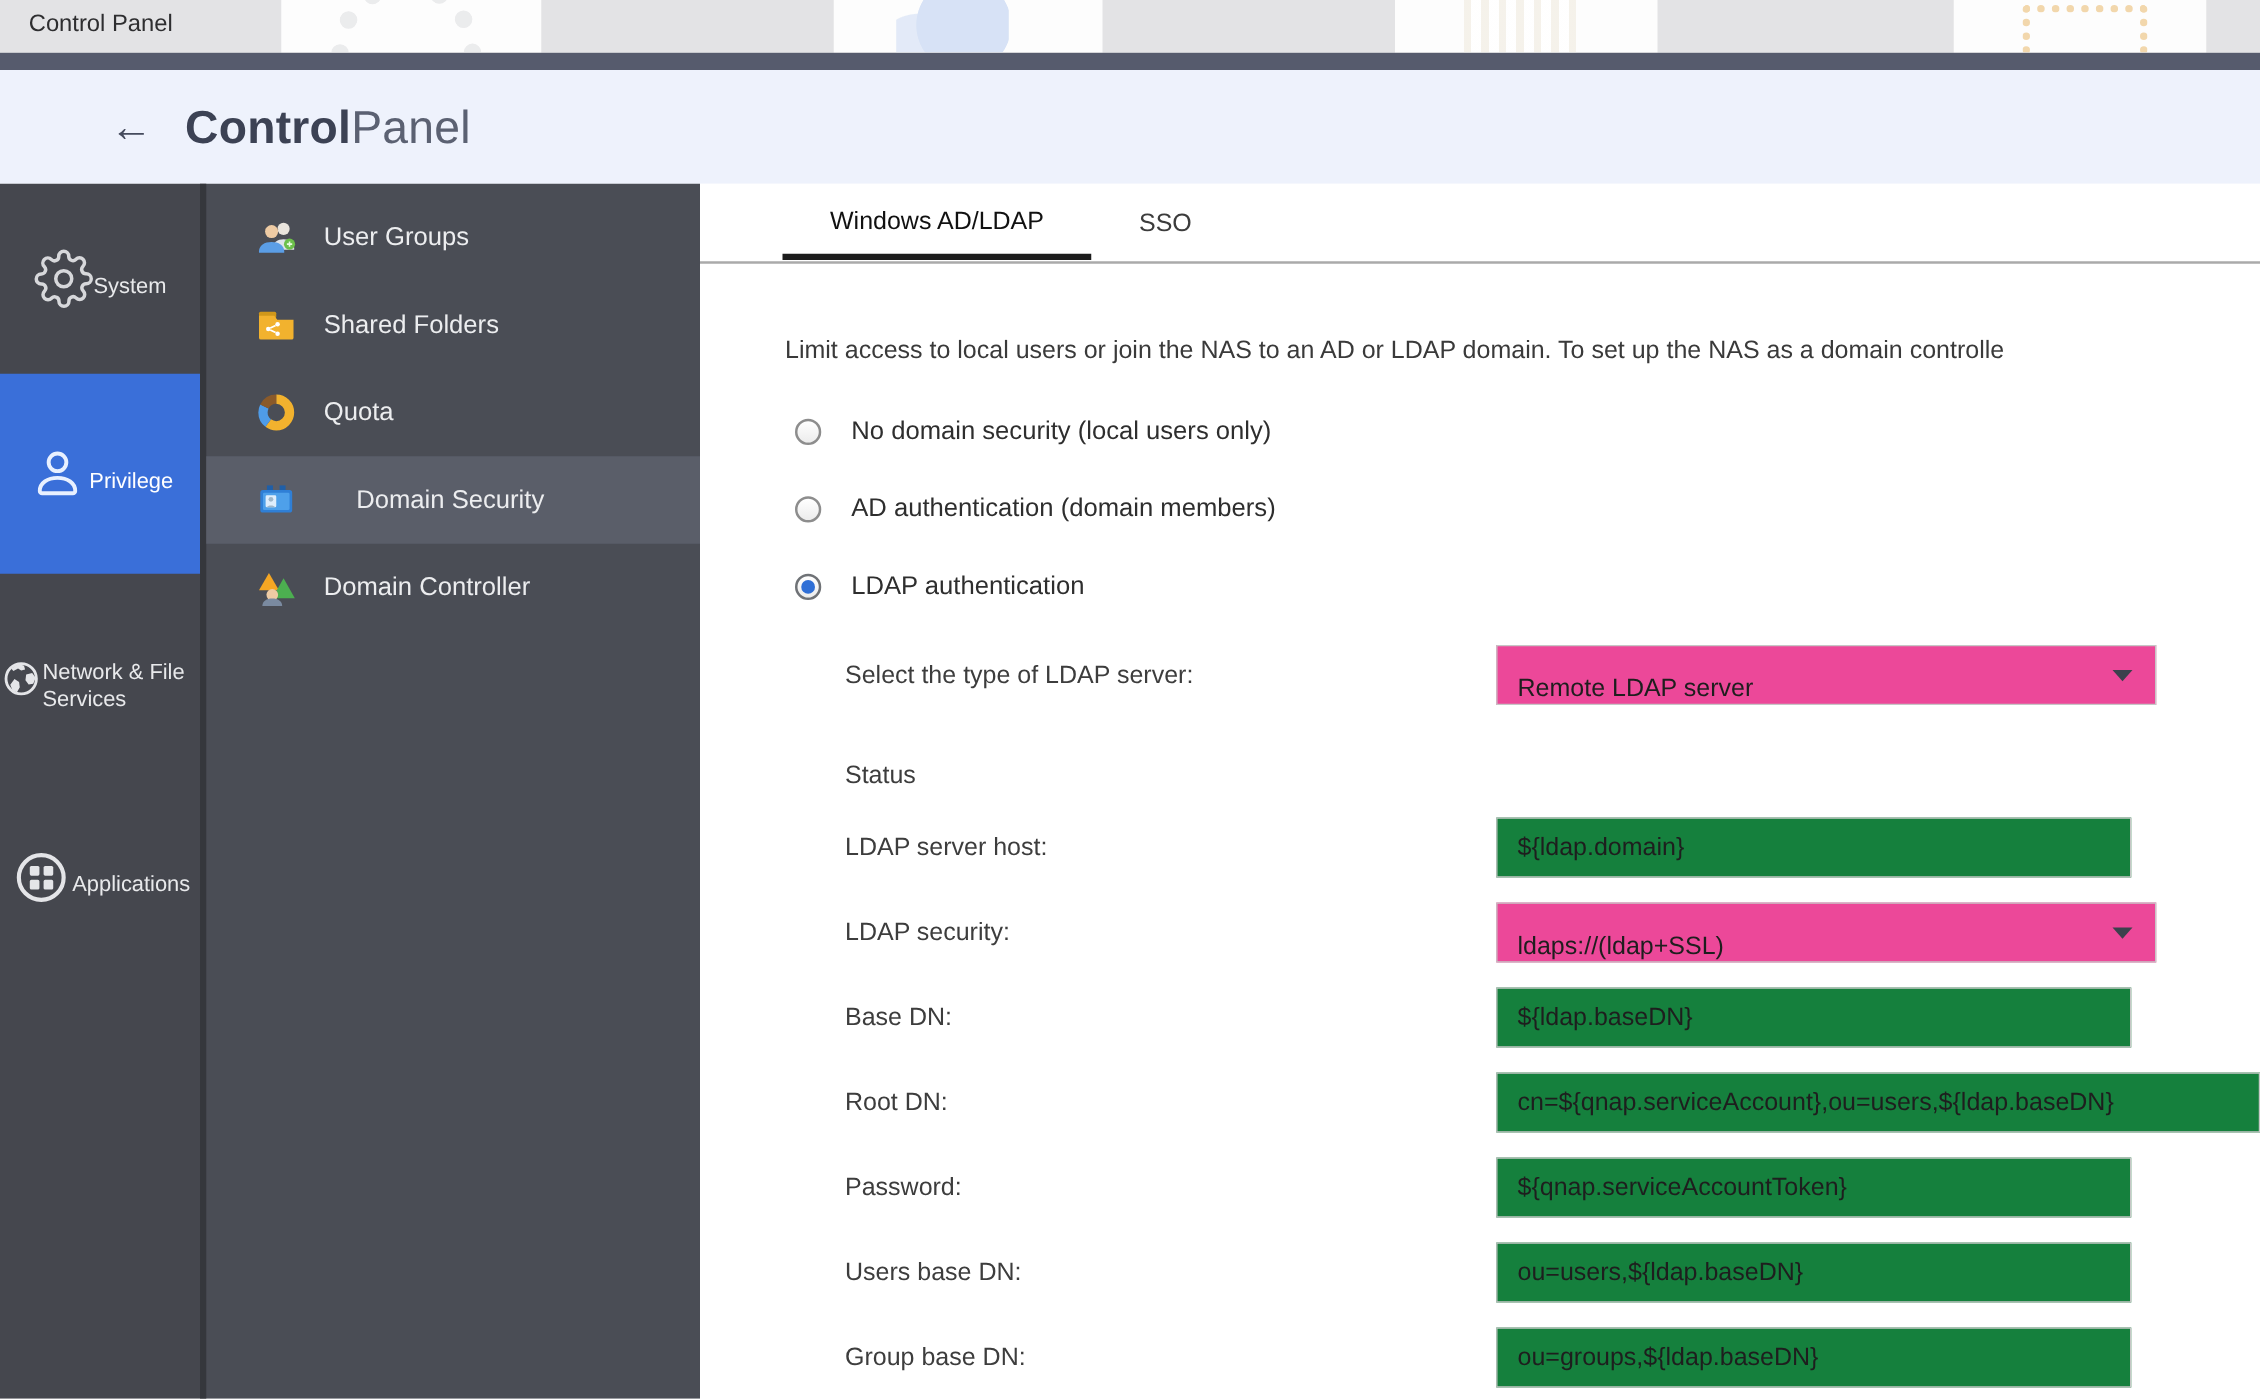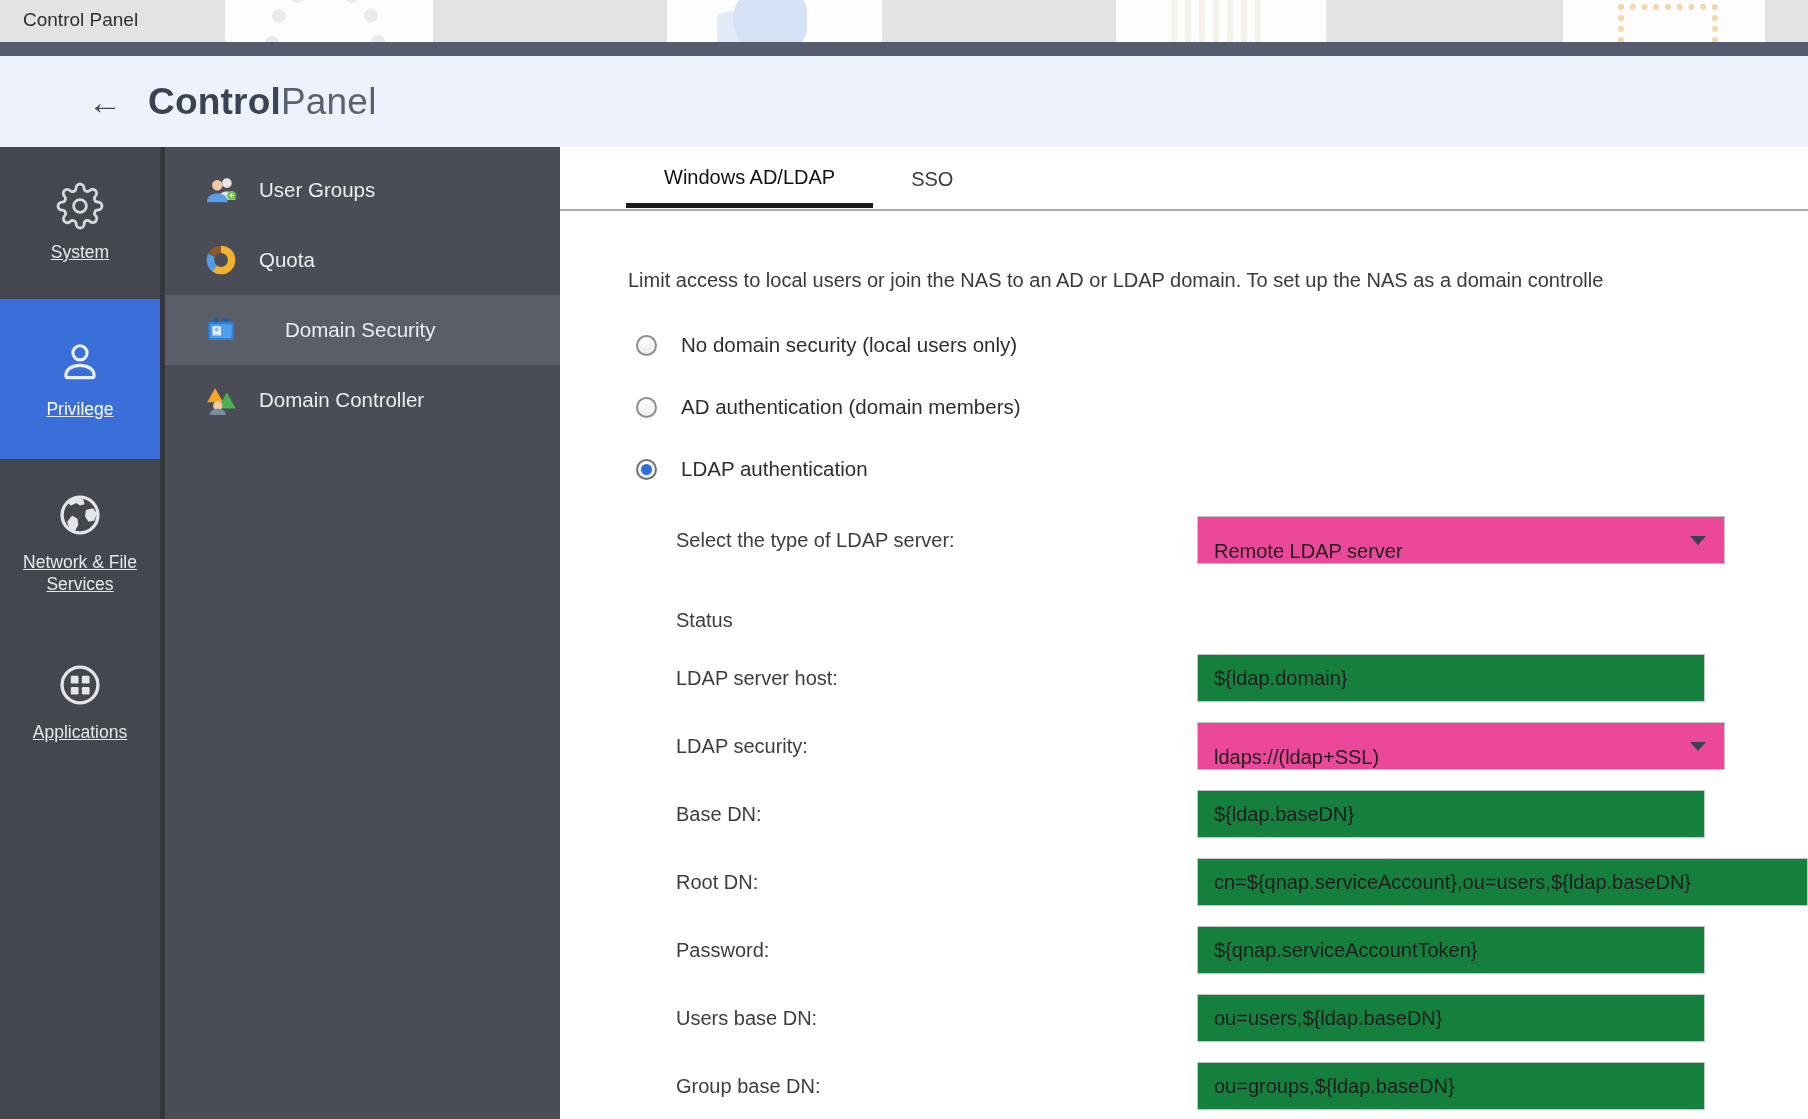--- a/index.html
+++ b/index.html
@@ -29,21 +29,21 @@
   .back-arrow { margin-left: 88px; font-size: 34px; color: #454b5d; cursor: pointer; line-height: 1; }
   .app-title { margin-left: 26px; font-size: 37px; letter-spacing: .2px; }
   .title-bold { font-weight: 700; color: #3c4254; }
   .title-light { font-weight: 400; color: #5b6172; }
 
   
   .body-row { flex: 1; display: flex; min-height: 0; }
 
   
   .sidebar-primary { width: 160px; background: #45474e; color: #e6e7e9; display: flex; flex-direction: column; }
-  .nav-block { display: flex; flex-direction: column; align-items: center; justify-content: center; text-align: center; cursor: pointer; text-decoration: underline; }
+  .nav-block { display: flex; align-items: center; justify-content: center; text-align: left; cursor: pointer; }
   .nav-block .nav-label { font-size: 17.5px; margin-top: 12px; line-height: 1.25; color: #e8e9eb; }
   .nb-system { height: 152px; }
   .nb-privilege { height: 160px; background: #3a6fd9; }
   .nb-privilege .nav-label { color: #ffffff; }
   .nb-network { height: 168px; }
   .nb-apps { height: 150px; }
   .nav-icon { display: block; }
 
   
   .sidebar-secondary { width: 400px; background: #4a4d55; border-left: 5px solid #35373c; padding-top: 8px; display: flex; flex-direction: column; }
@@ -156,20 +156,33 @@
               <path d="M3 26.5c0-4.6 4.2-7.1 9.5-7.1s9.5 2.5 9.5 7.1v1H3z" fill="#5b9ee6"></path>
               <circle cx="26" cy="21" r="4.2" fill="#6cc04a"></circle>
               <path d="M24 21h4M26 19v4" stroke="#eafbe2" stroke-width="1.2"></path>
             </svg>
         </span>
         <span class="menu-label">User Groups</span>
       </div>
       <div class="menu-item">
         <span class="menu-icon">
           <svg width="34" height="34" viewBox="0 0 32 32">
+              <rect x="3" y="6" width="13" height="5" rx="1.2" fill="#d0971a"></rect>
+              <path d="M3 9h11.5l2.3 3H29v13.6a1.4 1.4 0 0 1-1.4 1.4H4.4A1.4 1.4 0 0 1 3 25.6z" fill="#f2b22e"></path>
+              <circle cx="10" cy="19" r="1.7" fill="#fff"></circle>
+              <circle cx="17" cy="15.5" r="1.7" fill="#fff"></circle>
+              <circle cx="17" cy="22.5" r="1.7" fill="#fff"></circle>
+              <path d="M11.5 18.3l4-2m-4 3.4l4 2" stroke="#fff" stroke-width="1.3"></path>
+            </svg>
+        </span>
+        <span class="menu-label">Shared Folders</span>
+      </div>
+      <div class="menu-item">
+        <span class="menu-icon">
+          <svg width="34" height="34" viewBox="0 0 32 32">
               <g transform="rotate(-90 16 16)">
                 <circle cx="16" cy="16" r="10" fill="none" stroke="#f2b22e" stroke-width="7" stroke-dasharray="37.7 62.8"></circle>
                 <circle cx="16" cy="16" r="10" fill="none" stroke="#4f9ce8" stroke-width="7" stroke-dasharray="13.8 62.8" stroke-dashoffset="-37.7"></circle>
                 <circle cx="16" cy="16" r="10" fill="none" stroke="#8a5a2a" stroke-width="7" stroke-dasharray="11.3 62.8" stroke-dashoffset="-51.5"></circle>
               </g>
             </svg>
         </span>
         <span class="menu-label">Quota</span>
       </div>
       <div class="menu-item selected">

